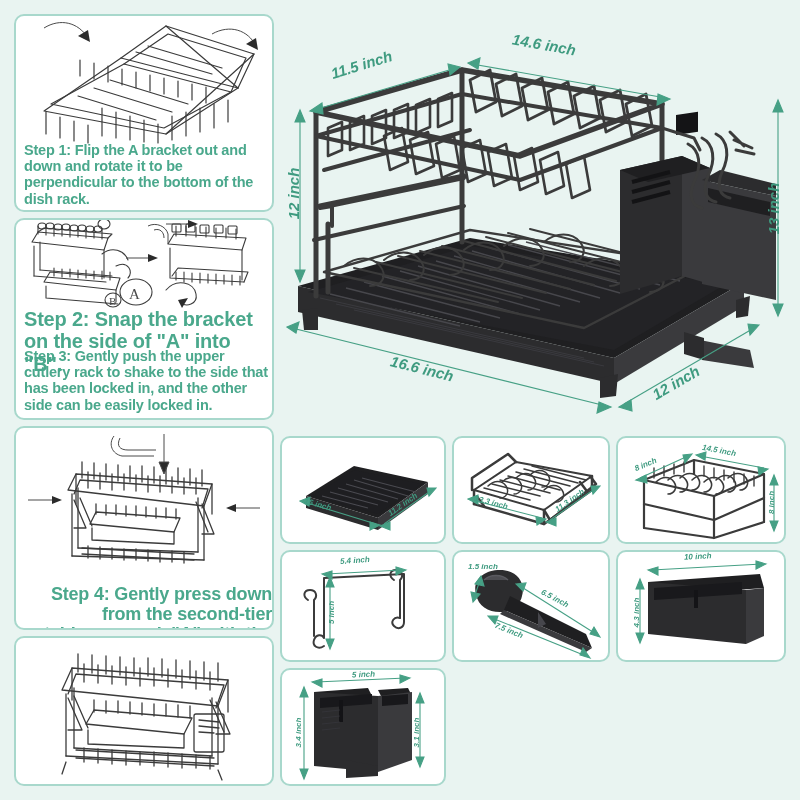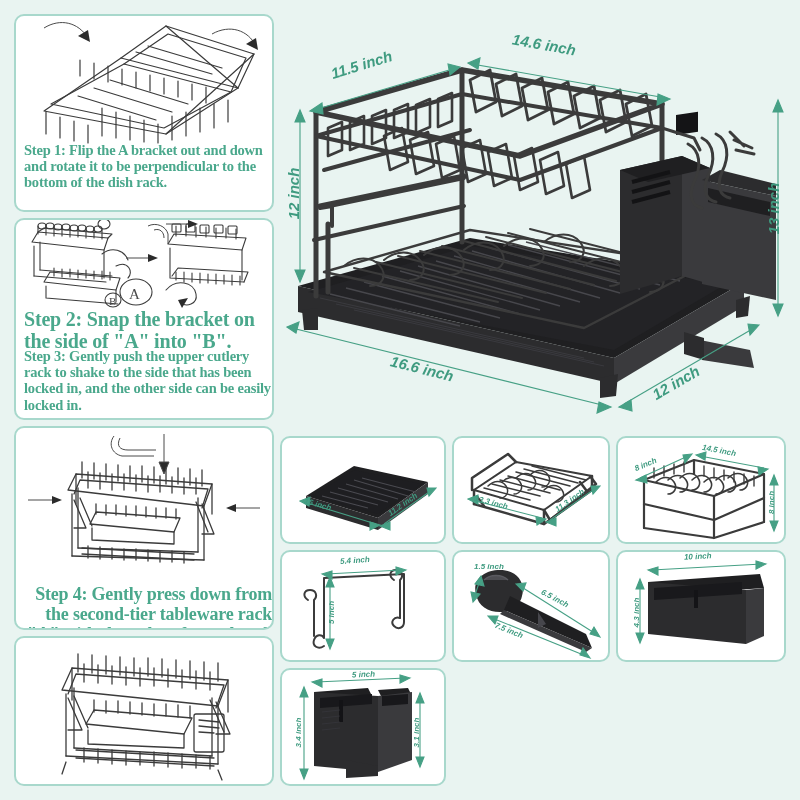--- a/index.html
+++ b/index.html
@@ -16,21 +16,20 @@
     border:2px solid #a8d8cc;
     border-radius:10px;
     box-sizing:border-box;
     overflow:hidden;
   }
   .step-text{
     font-weight:bold;
     color:#4aa88c;
     line-height:1.12;
     letter-spacing:-0.2px;
-    font-family:Liberation Serif, serif;
   }
   .dim{
     position:absolute;
     color:#3f9b80;
     font-weight:bold;
     font-style:italic;
     white-space:nowrap;
     pointer-events:none;
   }
   .illus{position:absolute;inset:0;}
@@ -506,21 +505,21 @@
       <polygon class="dimhead" points="27,24 21,32 30,34"></polygon>
       <polygon class="dimhead" points="19,50 17,40 26,42"></polygon>
       <path d="M66 34 L142 82"></path>
       <polygon class="dimhead" points="62,32 72,31 69,39"></polygon>
       <polygon class="dimhead" points="146,85 136,82 140,75"></polygon>
       <path d="M38 66 L132 104"></path>
       <polygon class="dimhead" points="34,64 44,64 41,72"></polygon>
       <polygon class="dimhead" points="136,106 126,103 129,96"></polygon>
     </g>
   </svg>
-  <div class="dim" style="left:20px;top:10px;font-size:8px;">1.5 inch</div>
+  <div class="dim" style="left:14px;top:10px;font-size:8px;">1.5 inch</div>
   <div class="dim" style="left:86px;top:42px;font-size:8px;transform:rotate(28deg);">6.5 inch</div>
   <div class="dim" style="left:40px;top:74px;font-size:8px;transform:rotate(22deg);">7.5 inch</div>
 </div>
 
 <div class="panel" style="left:616px;top:550px;width:170px;height:112px;">
   <svg class="illus" viewBox="0 0 170 112" width="170" height="112">
     <path class="blk2" d="M30 30 L142 22 L146 36 L34 44 Z"></path>
     <path class="blk" d="M30 30 L30 82 L128 92 L128 38 Z"></path>
     <path class="blk3" d="M128 38 L146 36 L146 84 L128 92 Z"></path>
     <path d="M36 36 L124 30 L124 42 L36 48 Z" fill="#19191c"></path>

